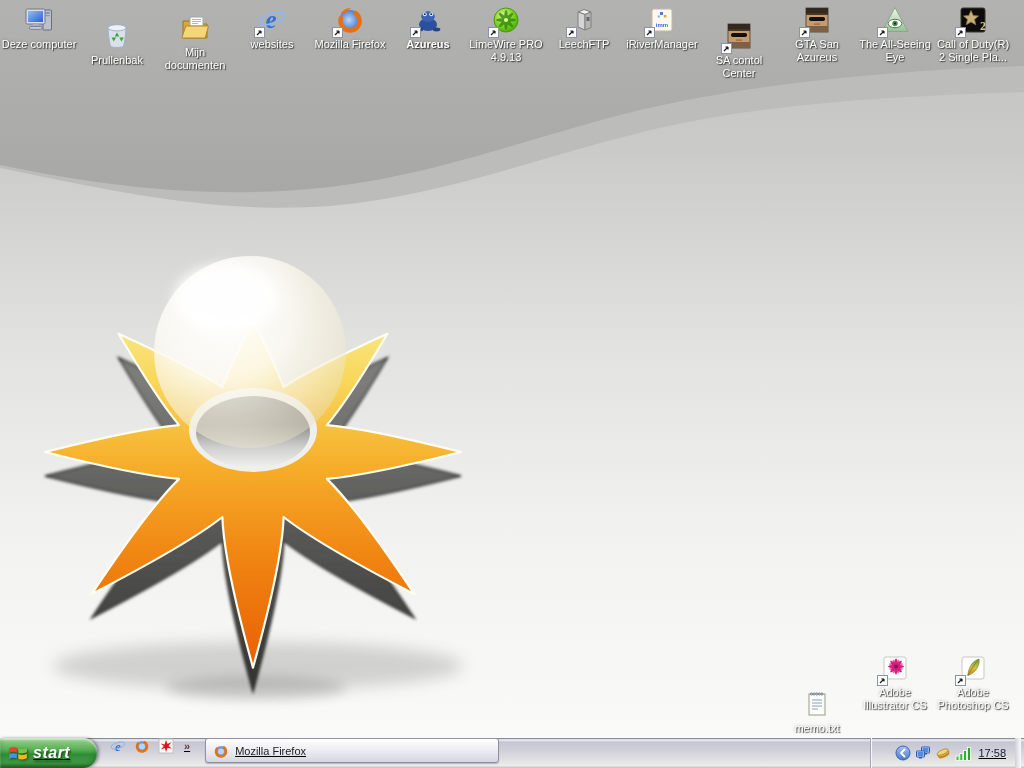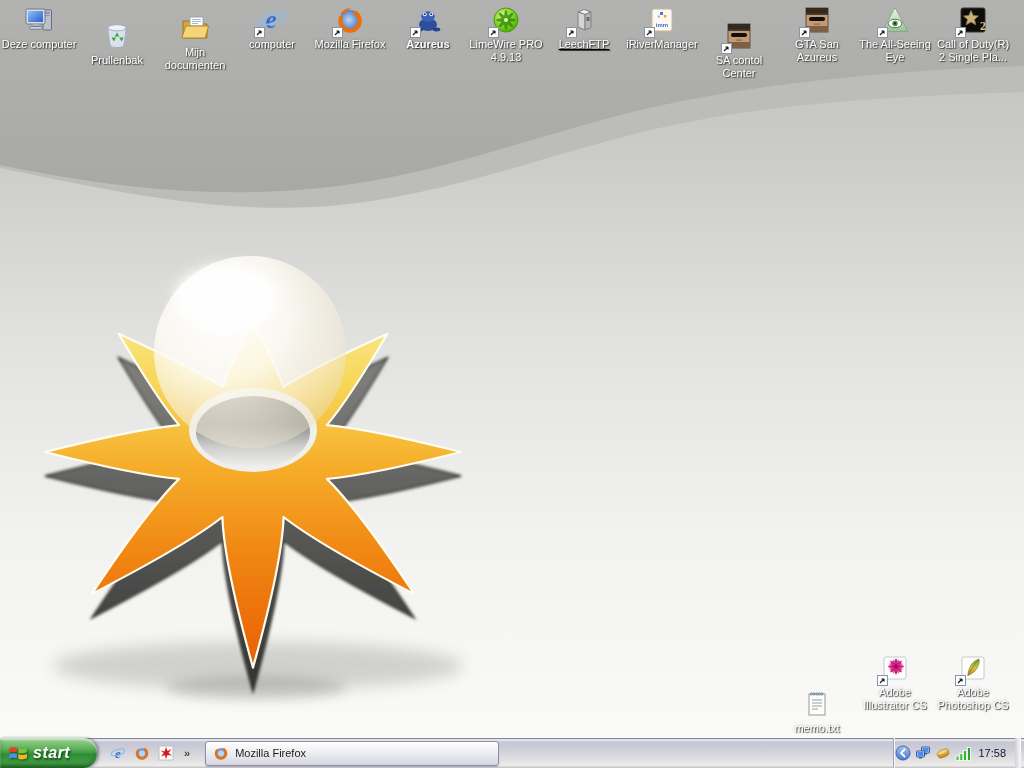--- a/index.html
+++ b/index.html
@@ -11,41 +11,41 @@
   .dicon{position:absolute;width:86px;text-align:center;z-index:2;}
   .dicon .ic{width:32px;height:32px;margin:0 auto;position:relative;}
   .dicon .ic svg{display:block;}
   .dicon .shortcut{position:absolute;left:-2px;bottom:-2px;line-height:0;}
   .dicon .lbl{margin-top:2px;font-size:11px;line-height:13px;color:#ffffff;
       text-shadow:1px 1px 1px rgba(40,40,40,.85),0 0 3px rgba(60,60,60,.45);
       white-space:pre-line;}
 
   
   #taskbar{position:absolute;left:0;bottom:0;width:1024px;height:30px;z-index:5;
-      display:flex;align-items:center;
-      background:linear-gradient(#5f5f7a 0%,#f6f6fb 6%,#c6c6d3 13%,#cfcfda 40%,#e2e2e2 75%,#ececea 92%,#bdbdc4 100%);}
+      display:flex;align-items:flex-start;
+      background:linear-gradient(#5f5f7a 0%,#f6f6fb 6%,#c6c6d3 13%,#cfcfda 40%,#e2e2e2 75%,#ececea 92%,#bdbdc4 100%);text-decoration:underline;}
   .start-btn{flex:0 0 auto;width:97px;height:30px;display:flex;align-items:center;gap:5px;padding-left:8px;box-sizing:border-box;
       background:linear-gradient(#9ed395 0%,#57ad52 40%,#2f8d35 55%,#46a04a 85%,#266f2c 100%);
       border-radius:0 14px 14px 0;
       box-shadow:inset 0 2px 2px rgba(255,255,255,.55),inset 0 -4px 5px rgba(0,60,0,.35),2px 0 3px rgba(40,40,60,.45);}
   .start-txt{color:#fff;font-weight:bold;font-style:italic;font-size:16px;letter-spacing:.5px;
       text-shadow:1px 2px 2px rgba(15,60,20,.85);padding-right:6px;}
   .winflag{line-height:0;filter:drop-shadow(1px 1px 1px rgba(0,40,0,.6));}
   .quicklaunch{display:flex;align-items:center;gap:8px;padding:0 6px 0 13px;}
   .ql-item{line-height:0;}
   .ql-chevron{align-self:flex-start;margin:3px 0 0 2px;font-size:11px;font-weight:bold;color:#5d3a3a;line-height:11px;}
   .ql-divider{width:1px;margin:4px 2px;background:#a8a8bc;box-shadow:1px 0 0 #f4f4f8;}
   .task-area{display:flex;align-items:center;flex:1 1 auto;}
   .task-btn{width:278px;height:23px;margin-left:4px;display:flex;align-items:center;gap:6px;padding:0 7px;
       border:1px solid #8f8fa6;border-radius:3px;
       background:linear-gradient(#ffffff 0%,#ececf2 50%,#d6d6e0 100%);
       box-shadow:inset 0 1px 0 #ffffff,0 1px 1px rgba(80,80,110,.35);
       font-size:11px;color:#1c1c1c;}
   .task-btn .tb-icon{line-height:0;}
-  .tray{margin-left:auto;display:flex;align-items:center;gap:4px;height:30px;padding:0 3px 0 1px;
+  .tray{margin-left:auto;display:flex;align-items:center;gap:4px;height:30px;padding:0 3px 0 24px;
       border-left:1px solid #a6a6ba;box-shadow:inset 1px 0 0 #f6f6fa;}
   .tray-item{line-height:0;}
   .clock{font-size:11px;color:#17172f;padding:0 5px 0 3px;}
   .tray-cap{width:6px;height:30px;background:linear-gradient(90deg,#cfcfd8,#fbfbfd);}
 </style>
 </head>
 <body>
 
 <div id="screen">
 
@@ -167,21 +167,21 @@
             <text x="15" y="24" font-size="25" font-weight="bold" font-style="italic" text-anchor="middle" fill="#2f6fd6" font-family="'Liberation Serif',serif">e</text>
        <ellipse cx="16" cy="14.5" rx="13" ry="5" fill="none" stroke="#8fb8ec" stroke-width="1.8" transform="rotate(-18 16 14.5)"></ellipse>
           </svg>
           <span class="shortcut">
             <svg width="11" height="11" viewBox="0 0 11 11">
               <rect x="0.5" y="0.5" width="10" height="10" fill="#ffffff" stroke="#8a94a8"></rect>
               <path d="M3,8 L7,4 M7,4 L7,6.6 M7,4 L4.4,4" stroke="#1a1a1a" stroke-width="1.2" fill="none"></path>
             </svg>
           </span>
         </div>
-        <div class="lbl">computer</div>
+        <div class="lbl">websites</div>
       </div>
       <div class="dicon" style="left: 307px; top: 4px;">
         <div class="ic">
           <svg width="32" height="32" viewBox="0 0 32 32">
             <defs>
               <radialGradient id="fxg4" cx="0.45" cy="0.45" r="0.65">
                 <stop offset="0" stop-color="#bcd6f5"></stop>
                 <stop offset="0.7" stop-color="#4f7fd0"></stop>
                 <stop offset="1" stop-color="#2a55a8"></stop>
               </radialGradient>
@@ -242,21 +242,21 @@
           <span class="shortcut">
             <svg width="11" height="11" viewBox="0 0 11 11">
               <rect x="0.5" y="0.5" width="10" height="10" fill="#ffffff" stroke="#8a94a8"></rect>
               <path d="M3,8 L7,4 M7,4 L7,6.6 M7,4 L4.4,4" stroke="#1a1a1a" stroke-width="1.2" fill="none"></path>
             </svg>
           </span>
         </div>
         <div class="lbl">LimeWire PRO
 4.9.13</div>
       </div>
-      <div class="dicon" style="left: 541px; top: 4px; text-decoration: underline;">
+      <div class="dicon" style="left: 541px; top: 4px;">
         <div class="ic">
           <svg width="32" height="32" viewBox="0 0 32 32">
             <polygon points="10,8 16,5.5 23,8 17,10.5" fill="#f2f2f2" stroke="#808080"></polygon>
        <polygon points="10,8 17,10.5 17,26 10,23" fill="#d5d5d5" stroke="#808080"></polygon>
        <polygon points="17,10.5 23,8 23,23.5 17,26" fill="#b5b5b5" stroke="#808080"></polygon>
        <rect x="18.5" y="13" width="3" height="4" fill="#6a6a6a"></rect>
           </svg>
           <span class="shortcut">
             <svg width="11" height="11" viewBox="0 0 11 11">
               <rect x="0.5" y="0.5" width="10" height="10" fill="#ffffff" stroke="#8a94a8"></rect>

